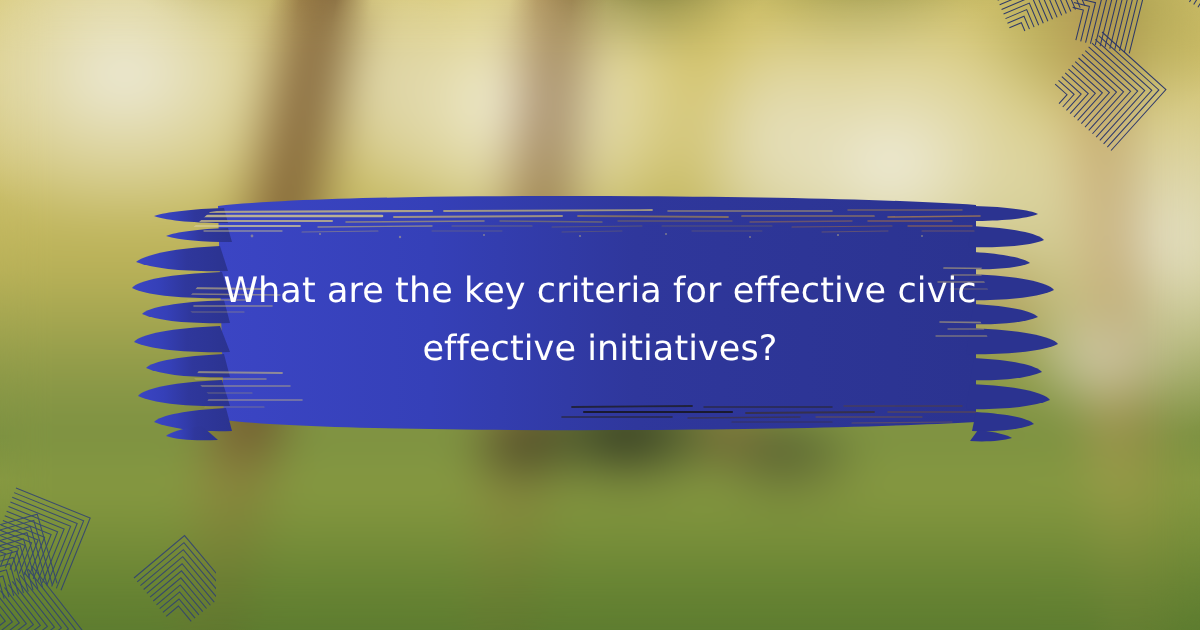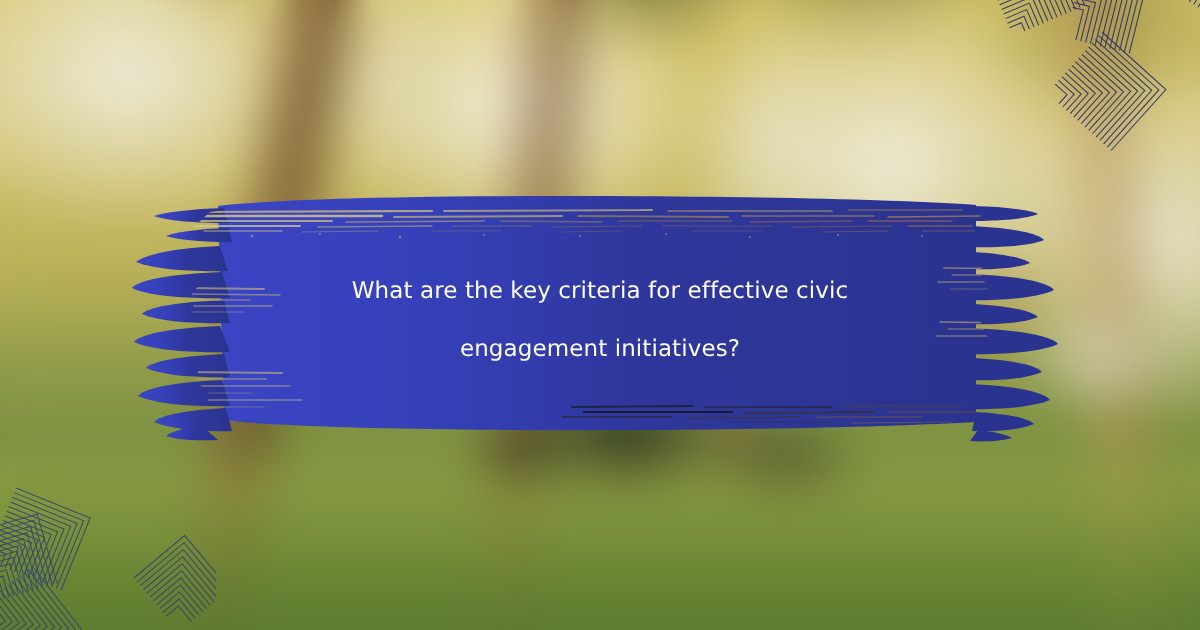--- a/index.html
+++ b/index.html
@@ -110,21 +110,21 @@
   .brush-wrap svg { display: block; }
 
   .headline {
     position: absolute;
     left: 180px;
     top: 262px;
     width: 840px;
     text-align: center;
     color: #ffffff;
     font-family: "DejaVu Sans", "Liberation Sans", sans-serif;
-    font-size: 23px;
+    font-size: 35px;
     font-weight: 400;
     line-height: 58px;
     letter-spacing: 0.1px;
     text-rendering: geometricPrecision;
   }
 </style>
 </head>
 <body>
 
 <div id="canvas">
@@ -415,16 +415,16 @@
           <path d="M684 241 L790 241" stroke="#7a5a3a" stroke-width="1.3" opacity="0.58"></path>
           <path d="M600 246 L700 246" stroke="#3a2c24" stroke-width="1.2" opacity="0.55"></path>
           <path d="M720 247 L820 246" stroke="#8a6842" stroke-width="1.2" opacity="0.52"></path>
         </g>
       </g>
     </svg>
   </div>
 
   <div class="headline">
     <div>What are the key criteria for effective civic</div>
-    <div>engagement initiatives?</div>
+    <div>effective initiatives?</div>
   </div>
 
 </div>
 
 </body></html>

